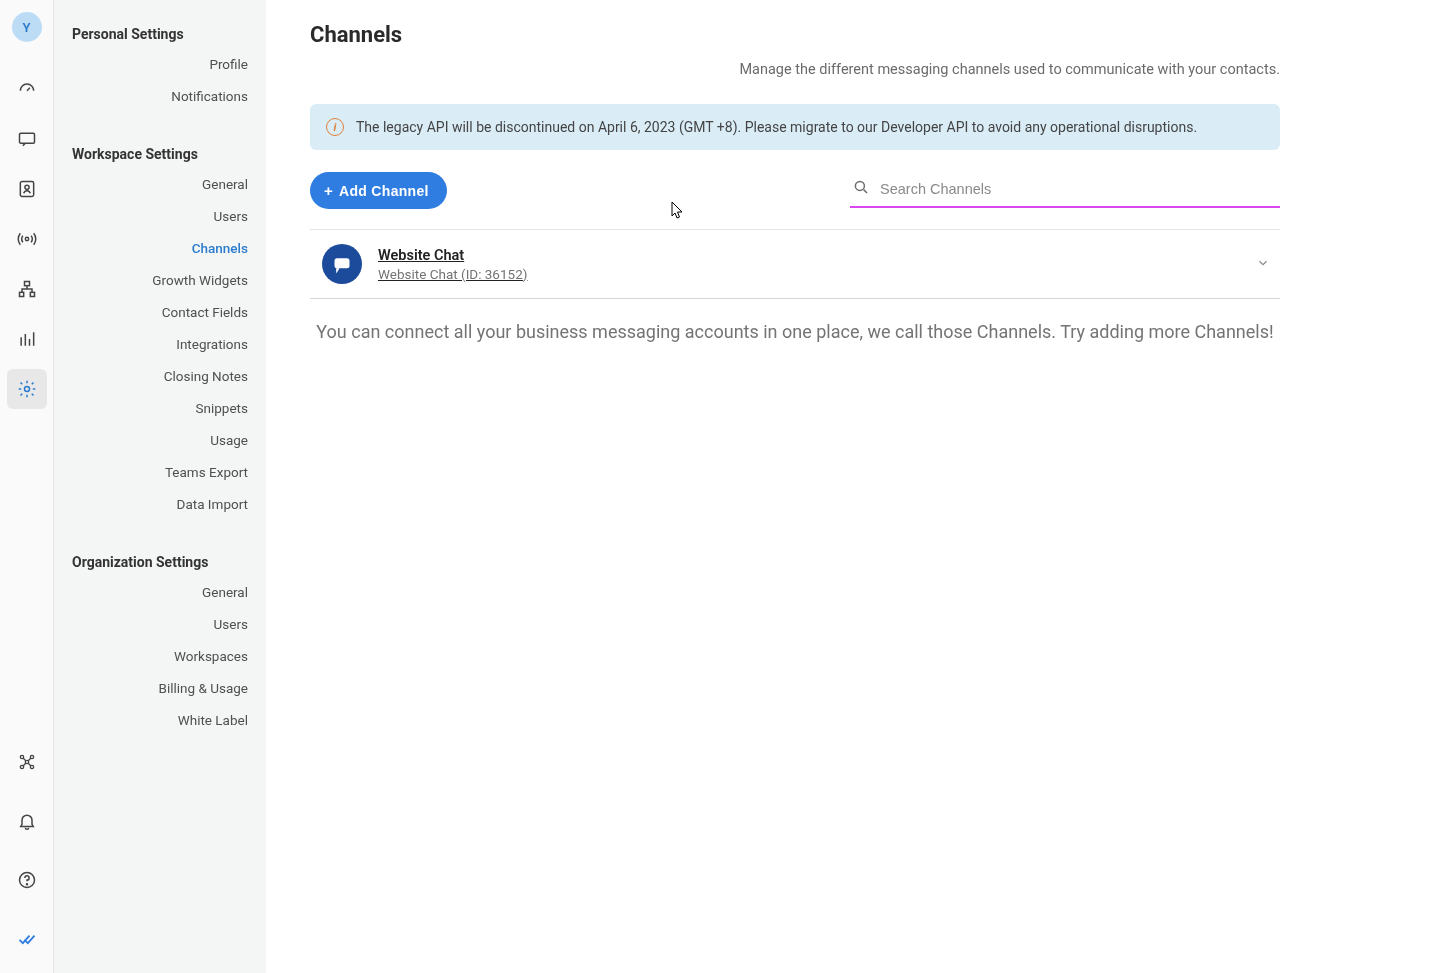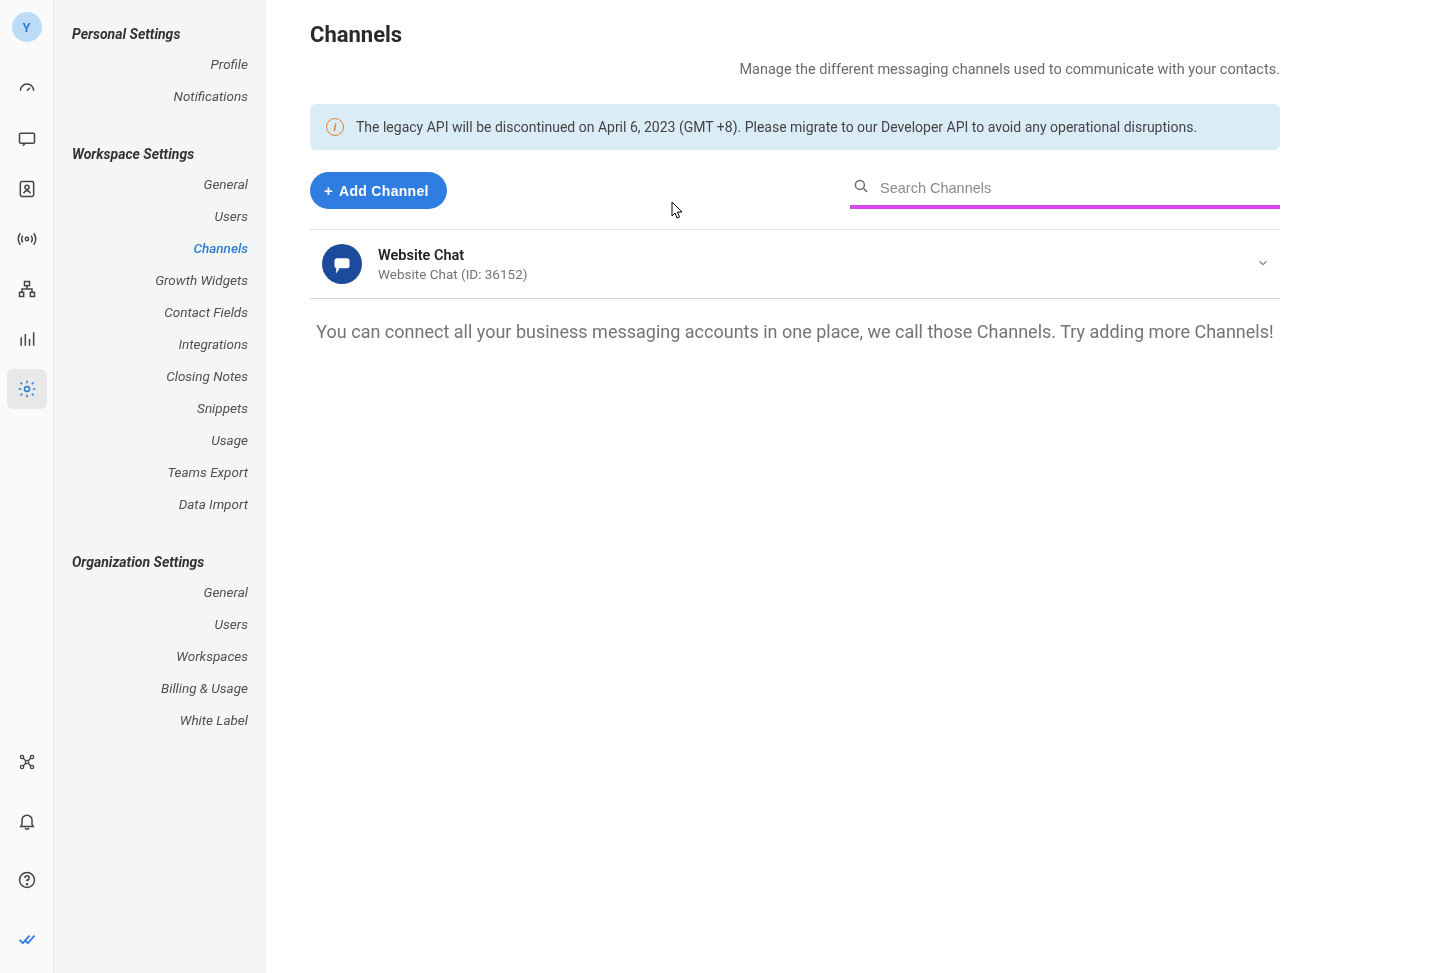--- a/index.html
+++ b/index.html
@@ -30,21 +30,21 @@
     .rail-item {
       width: 40px; height: 40px; display:flex; align-items:center; justify-content:center;
       border-radius:6px; margin: 5px 0; color:#444; cursor:pointer;
     }
     .rail-item.active { background:#e8e8e8; color:#2b7ccf; }
     .rail-spacer { flex:1; }
     .rail svg { width:20px; height:20px; stroke:currentColor; }
     .rail-bottom { margin-bottom: 14px; }
     
     .sidebar {
-      width: 212px; background:#f4f5f5; padding: 18px 0 14px 0; overflow-y:auto;font-style:italic;
+      width: 212px; background:#f4f5f5; padding: 18px 0 14px 0; overflow-y:auto;
     }
     .section-title {
       font-size:14px; font-weight:700; color:#333; padding:8px 18px 6px;
     }
     .side-item {
       font-size:13.5px; color:#505050; padding:8px 18px 8px 30px; cursor:pointer;text-align:right;
     }
     .side-item.active { color:#2b7ccf; font-weight:500; }
     .section-gap { height: 26px; }
     
@@ -60,28 +60,28 @@
     .banner .info-ico { width:18px; height:18px; border:1.6px solid #e0803a; border-radius:50%;
       color:#e0803a; display:flex; align-items:center; justify-content:center; font-size:11px; font-weight:700; flex-shrink:0; font-style:italic;}
     .toolbar { margin-top:22px; display:flex; align-items:center; }
     .add-btn {
       background:#2f7de1; color:#fff; border:none; border-radius:22px;
       padding:10px 18px 10px 14px; font-size:14px; font-weight:600; letter-spacing:.3px;
       display:flex; align-items:center; gap:6px; cursor:pointer;
     }
     .add-btn .plus { font-size:15px; font-weight:600; }
     .search-wrap { margin-left:auto; display:flex; align-items:center; gap:10px;
-      border-bottom:4px solid #d946ef; padding:4px 2px 6px; width: 430px;}
+      border-bottom:2px solid #d946ef; padding:4px 2px 6px; width: 430px;}
     .search-wrap input { border:none; outline:none; font-size:14.5px; width:100%; color:#333; background:transparent;}
     .search-wrap input::placeholder { color:#8a8a8a; }
     .search-ico { color:#6b6b6b; }
     .divider { height:1px; background:#e4e4e4; margin-top:20px; }
     
     .channel-row {
-      display:flex; align-items:center; padding:14px 4px 14px 12px; border-bottom:1.5px solid #d5d5d5;
+      display:flex; align-items:center; padding:14px 4px 14px 12px; border-bottom:1.5px solid #d5d5d5;text-decoration:underline;
     }
     .chan-icon {
       width:40px; height:40px; border-radius:50%; background:#1c4b9c;
       display:flex; align-items:center; justify-content:center; color:#fff; margin-right:16px; flex-shrink:0;
     }
     .chan-text .name { font-size:14.5px; font-weight:600; color:#222; }
     .chan-text .sub  { font-size:13.5px; color:#747474; margin-top:2px; }
     .chev { margin-left:auto; color:#888; padding-right:6px; }
     .footer-hint { text-align:center; color:#747474; font-size:18px; margin-top:22px; }
     

